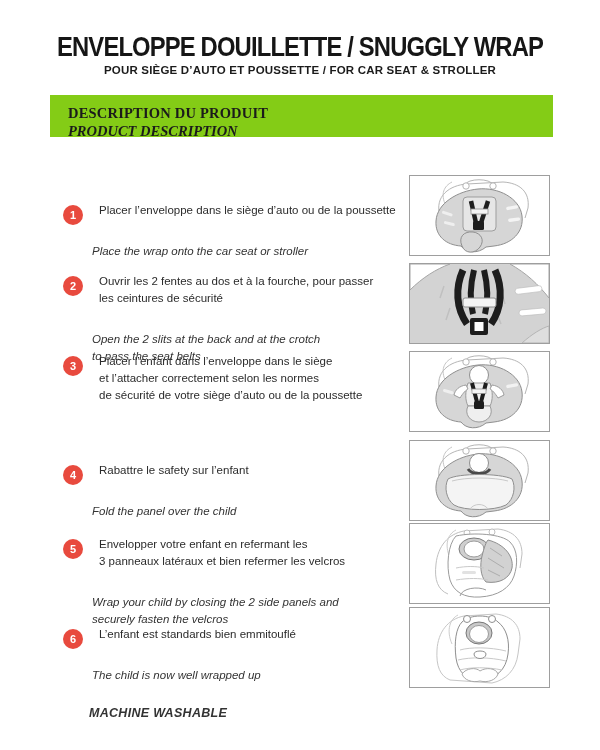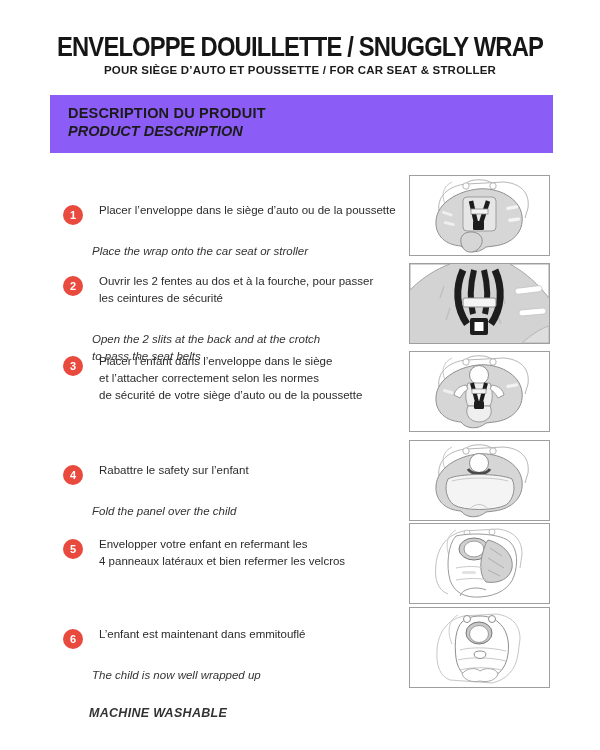--- a/index.html
+++ b/index.html
@@ -10,22 +10,23 @@
   .title {
     position:absolute; top:31px; left:0; width:600px; text-align:center;
     font-size:28px; font-weight:800; letter-spacing:-1px; color:#161616;
     transform:scaleX(0.85); transform-origin:50% 50%; white-space:nowrap;
   }
   .subtitle {
     position:absolute; top:64px; left:0; width:600px; text-align:center;
     font-size:11.5px; font-weight:700; letter-spacing:0.2px; color:#1b1b1b;
   }
   .desc-box {
-    position:absolute; left:50px; top:95px; width:503px; height:58px;
-    background:#8b5cf6;
+    position:absolute; left:50px; top:95px; width:503px; height:42px;
+    background:#84cc16;
+    font-family:Liberation Serif, serif;
   }
   .desc-fr {
     position:absolute; left:18px; top:10px; font-size:14.5px; font-weight:800;
     letter-spacing:0.2px; color:#1b1b1b;
   }
   .desc-en {
     position:absolute; left:18px; top:28px; font-size:14.5px; font-weight:800;
     font-style:italic; color:#1b1b1b;
   }
   .step { position:absolute; left:63px; width:345px; }
@@ -97,28 +98,30 @@
     <div class="step-text">
       <div class="fr">Rabattre le safety sur l’enfant</div>
       <div class="en">Fold the panel over the child</div>
     </div>
   </div>
 
   <div class="step s5">
     <div class="step-badge">5</div>
     <div class="step-text">
       <div class="fr">Envelopper votre enfant en refermant les
-4 panneaux latéraux et bien refermer les velcros</div>
+3 panneaux latéraux et bien refermer les velcros</div>
+      <div class="en">Wrap your child by closing the 2 side panels and
+securely fasten the velcros</div>
     </div>
   </div>
 
   <div class="step s6">
     <div class="step-badge">6</div>
     <div class="step-text">
-      <div class="fr">L’enfant est maintenant dans emmitouflé</div>
+      <div class="fr">L’enfant est standards bien emmitouflé</div>
       <div class="en">The child is now well wrapped up</div>
     </div>
   </div>
 
   <div class="panel p1">
     <svg viewBox="0 0 139 79" width="139" height="79">
       <path d="M30,40 C24,20 40,9 57,8 L93,6 C110,7 120,16 118,32 L115,42" fill="#ffffff" stroke="#b6b6b6"></path>
       <path d="M36,30 C30,18 34,10 42,6" fill="none" stroke="#c6c6c6"></path>
       <path d="M55,9 C57,2 81,2 83,9" fill="none" stroke="#b6b6b6"></path>
       <circle cx="56" cy="10" r="3.2" fill="#ffffff" stroke="#b6b6b6"></circle>

